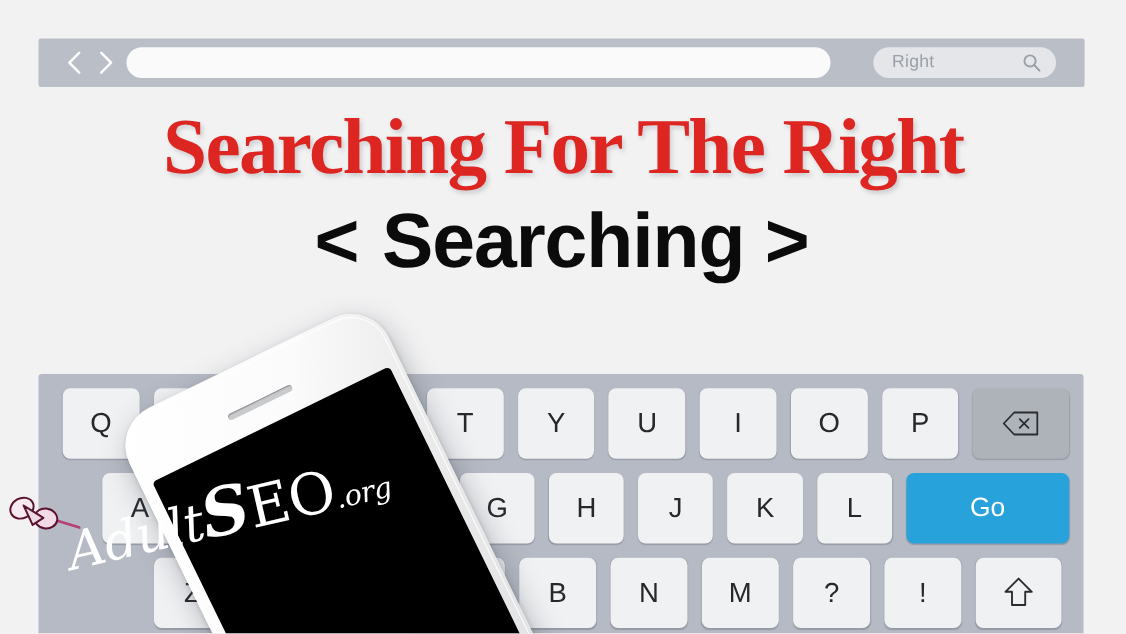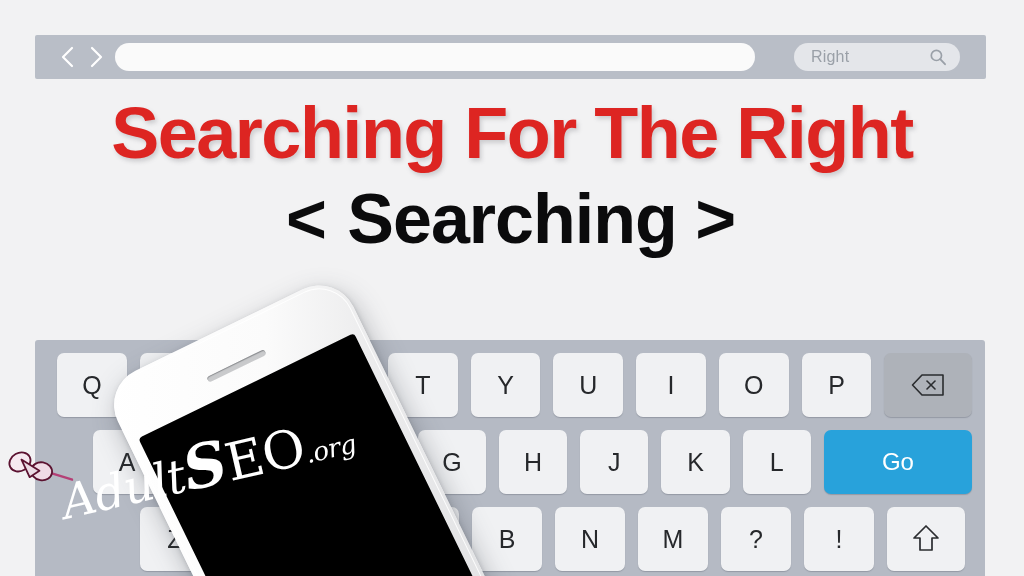--- a/index.html
+++ b/index.html
@@ -41,21 +41,21 @@
     font-family:"Liberation Sans", sans-serif;
   }
   #search-icon svg { display:block; }
 
   
   #headline-block {
     position:absolute; left:0; top:92px; width:1024px;
     text-align:center;
   }
   #headline-main {
-    font-family:Liberation Sans, sans-serif;
+    font-family:Liberation Serif, serif;
     font-weight:700; font-size:72px; line-height:82px;
     color:#dd2522; letter-spacing:-1.5px;
     text-shadow:2px 3px 4px rgba(120,120,125,.30);
     white-space:nowrap;
   }
   #headline-sub {
     font-family:"Liberation Sans", sans-serif;
     font-weight:700; font-size:70px; line-height:78px;
     color:#0b0b0c; letter-spacing:-1px;
     margin-top:6px; white-space:nowrap;

